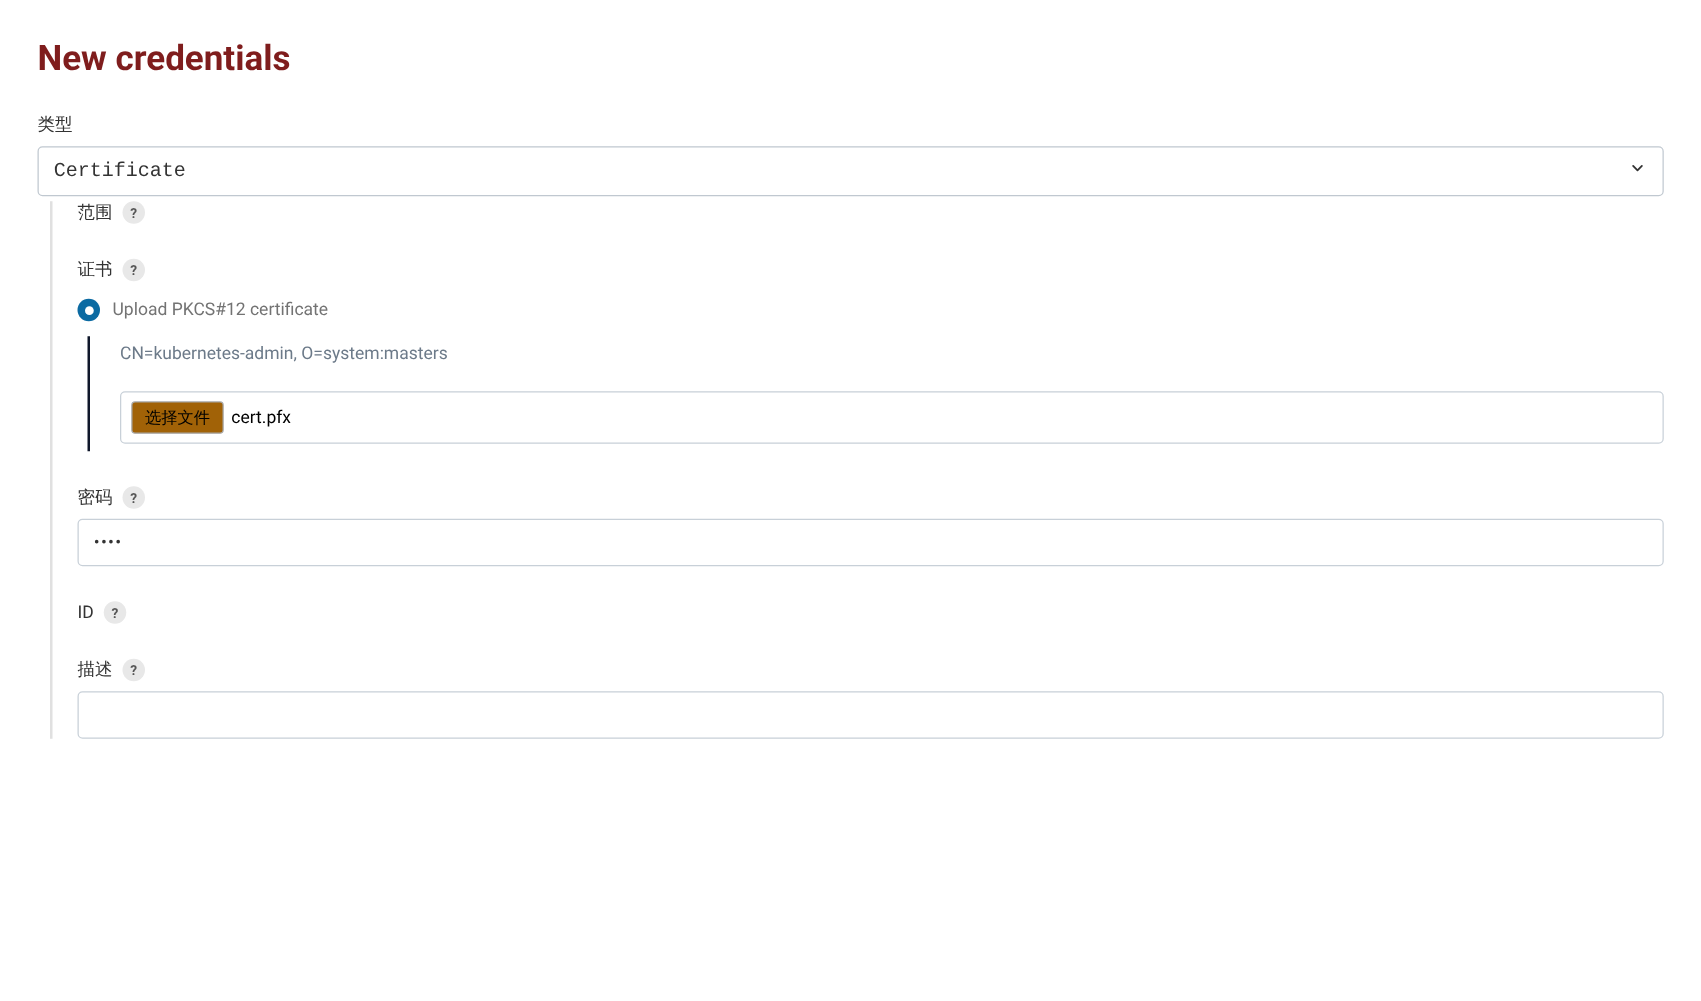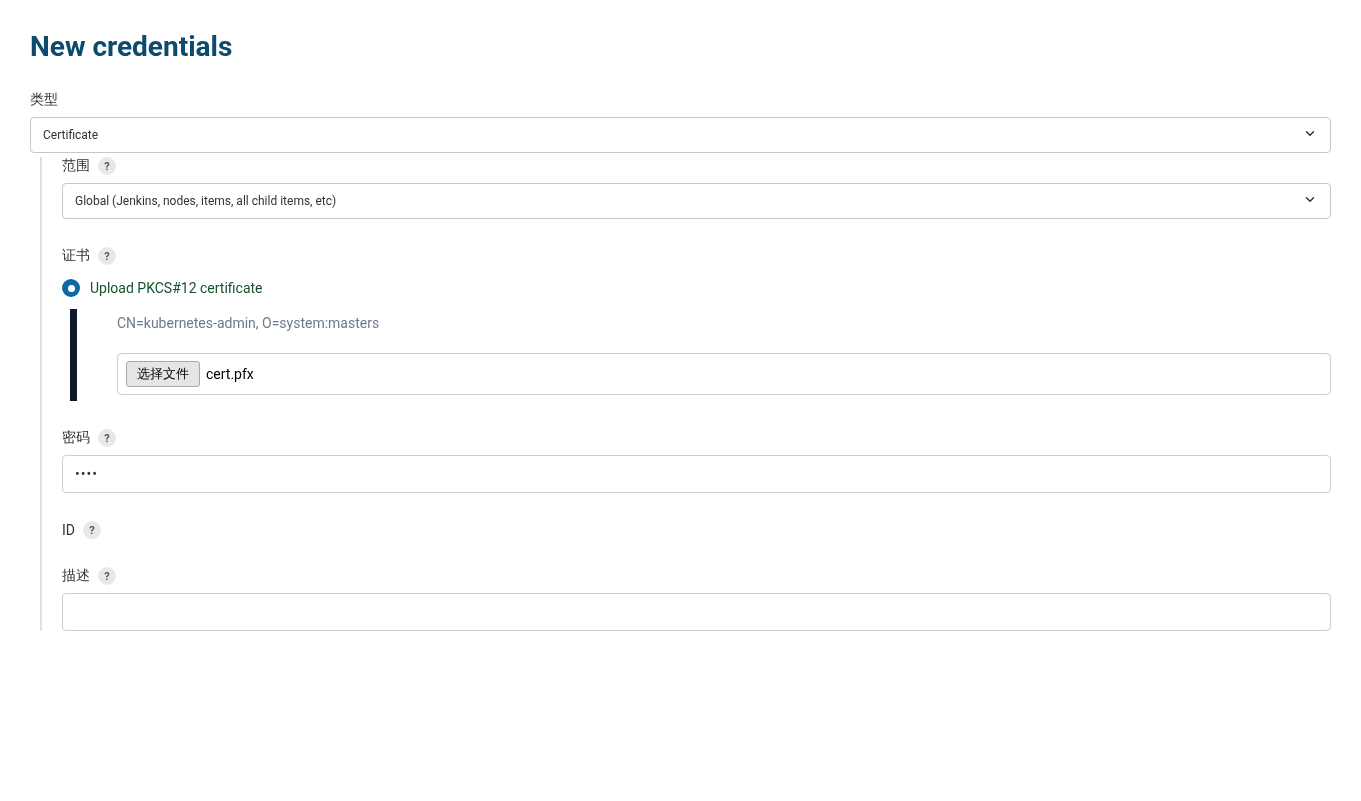--- a/index.html
+++ b/index.html
@@ -9,21 +9,21 @@
     }
     body {
       font-family: -apple-system, BlinkMacSystemFont, "Segoe UI", Roboto, "Helvetica Neue", Arial, sans-serif;
       background: #ffffff;
       color: #333;
       padding: 30px;
     }
     .page-title {
       font-size: 28px;
       font-weight: 700;
-      color: #0c4a6e;
+      color: #7f1d1d;
       margin-bottom: 28px;
     }
     .form-label {
       font-size: 14px;
       color: #333;
       margin-bottom: 8px;
       display: flex;
       align-items: center;
       gap: 8px;
     }
@@ -38,39 +38,40 @@
       color: #555;
       font-size: 11px;
       font-weight: bold;
       cursor: pointer;
     }
     .select-field {
       width: 100%;
       padding: 10px 12px;
       border: 1px solid #c0c8d0;
       border-radius: 4px;
-      font-size: 12px;
+      font-size: 16px;
       background: #ffffff;
       appearance: none;
       -webkit-appearance: none;
       position: relative;
       cursor: pointer;
     }
     .select-wrapper {
       position: relative;
       width: 100%;
     }
     .chevron-icon {
       position: absolute;
       right: 14px;
       top: 50%;
       transform: translateY(-50%);
       pointer-events: none;
     }
     .top-group {
+      font-family: Liberation Mono, monospace;
     }
     .indented-section {
       border-left: 2px solid #e0e0e0;
       padding-left: 20px;
       margin-left: 10px;
       margin-top: 4px;
     }
     .form-group {
       margin-bottom: 28px;
     }
@@ -92,45 +93,45 @@
       cursor: pointer;
     }
     .radio-inner {
       width: 7px;
       height: 7px;
       border-radius: 50%;
       background: #ffffff;
     }
     .radio-label {
       font-size: 14px;
-      color: #14532d;
+      color: #737373;
     }
     .cert-sub {
-      border-left: 7px solid #0f172a;
+      border-left: 2px solid #0f172a;
       margin-left: 8px;
-      padding-left: 40px;
+      padding-left: 24px;
       padding-top: 6px;
       padding-bottom: 6px;
     }
     .cert-info {
       color: #6c7a89;
       font-size: 14px;
       margin-bottom: 22px;
     }
     .file-row {
       width: 100%;
       border: 1px solid #c8d0d8;
       border-radius: 4px;
       padding: 7px 8px;
       display: flex;
       align-items: center;
       gap: 6px;
     }
     .file-button {
-      background: #e5e5e5;
+      background: #a16207;
       border: 1px solid #a8a8a8;
       border-radius: 3px;
       padding: 3px 10px;
       font-size: 13px;
       cursor: pointer;
       font-family: inherit;
     }
     .file-name {
       font-size: 14px;
       color: #000000;
@@ -167,28 +168,20 @@
   </div>
 </div>
 
 <div class="indented-section">
 
   <div class="form-group">
     <div class="form-label">
       <span>范围</span>
       <span class="help-icon">?</span>
     </div>
-    <div class="select-wrapper">
-      <div class="select-field">Global (Jenkins, nodes, items, all child items, etc)</div>
-      <span class="chevron-icon">
-        <svg width="14" height="14" viewBox="0 0 24 24" fill="none" stroke="#333" stroke-width="2.5" stroke-linecap="round" stroke-linejoin="round">
-            <polyline points="6 9 12 15 18 9"></polyline>
-          </svg>
-      </span>
-    </div>
   </div>
 
   <div class="form-group">
     <div class="form-label">
       <span>证书</span>
       <span class="help-icon">?</span>
     </div>
     <div class="radio-row">
       <span class="radio-outer">
         <span class="radio-inner"></span>

